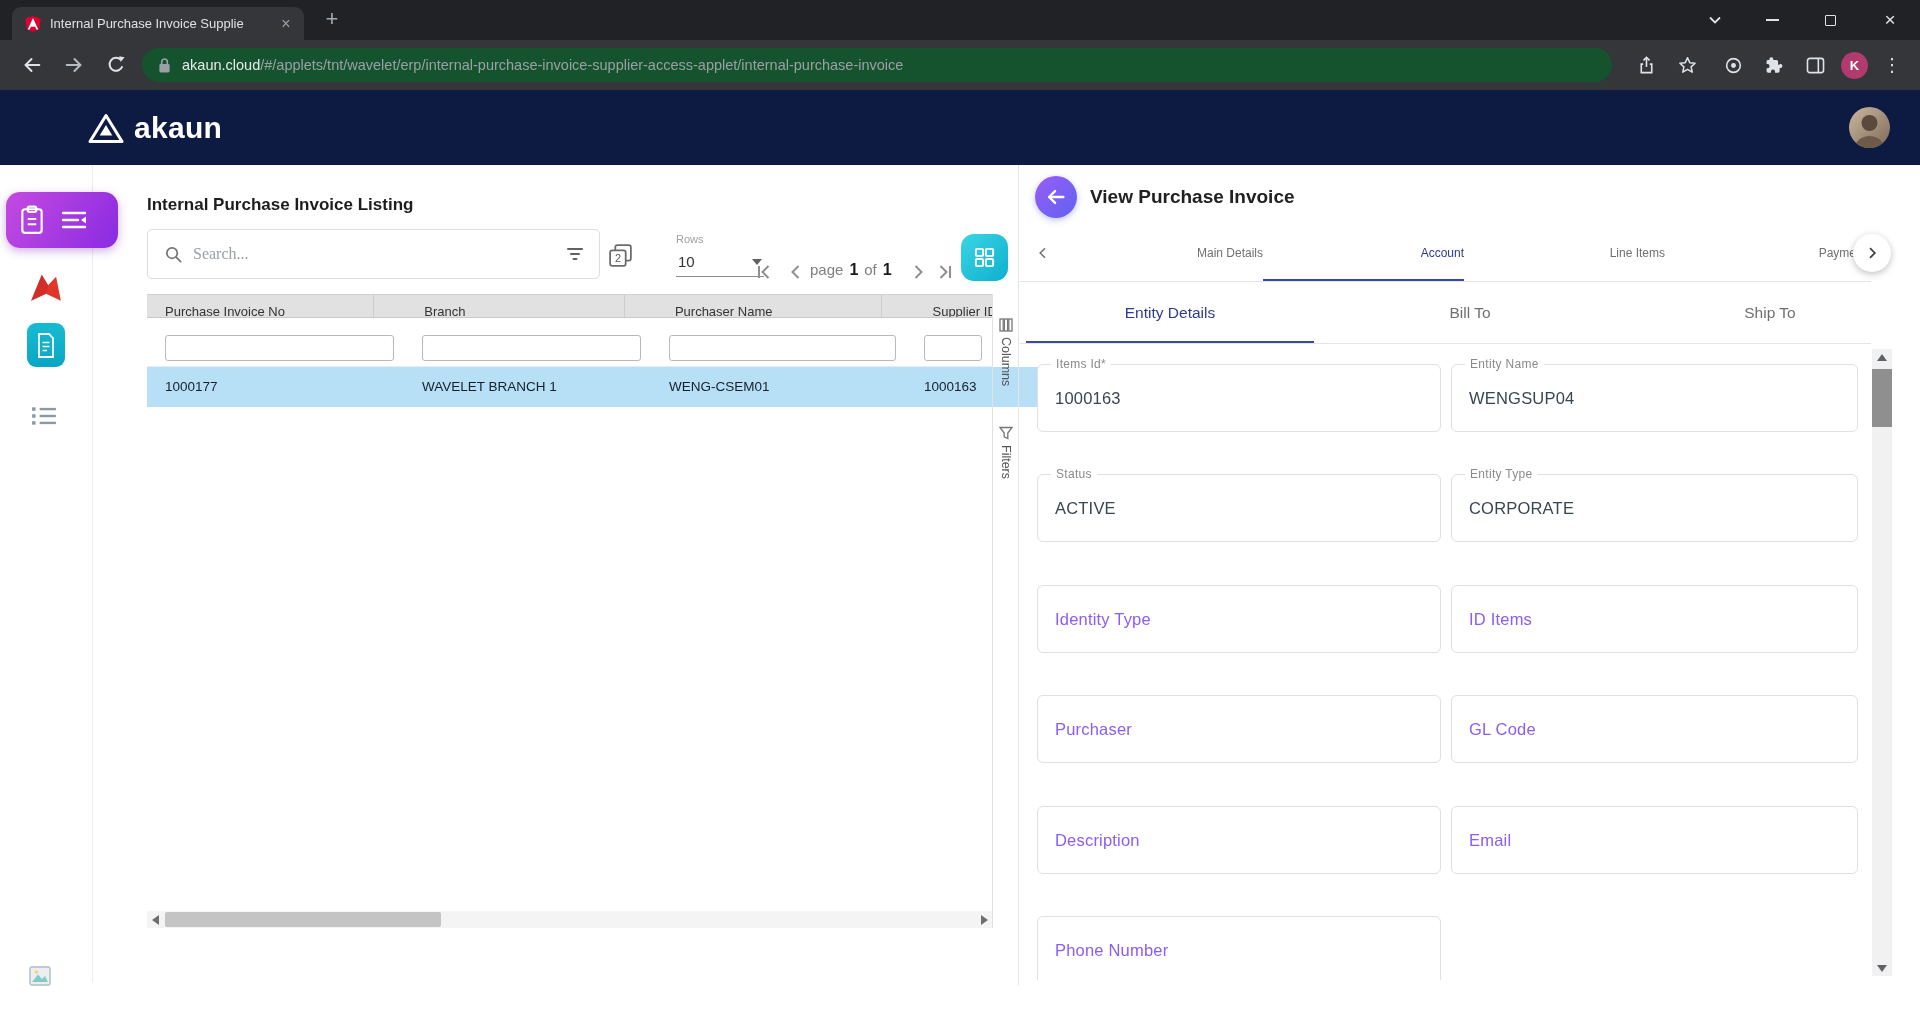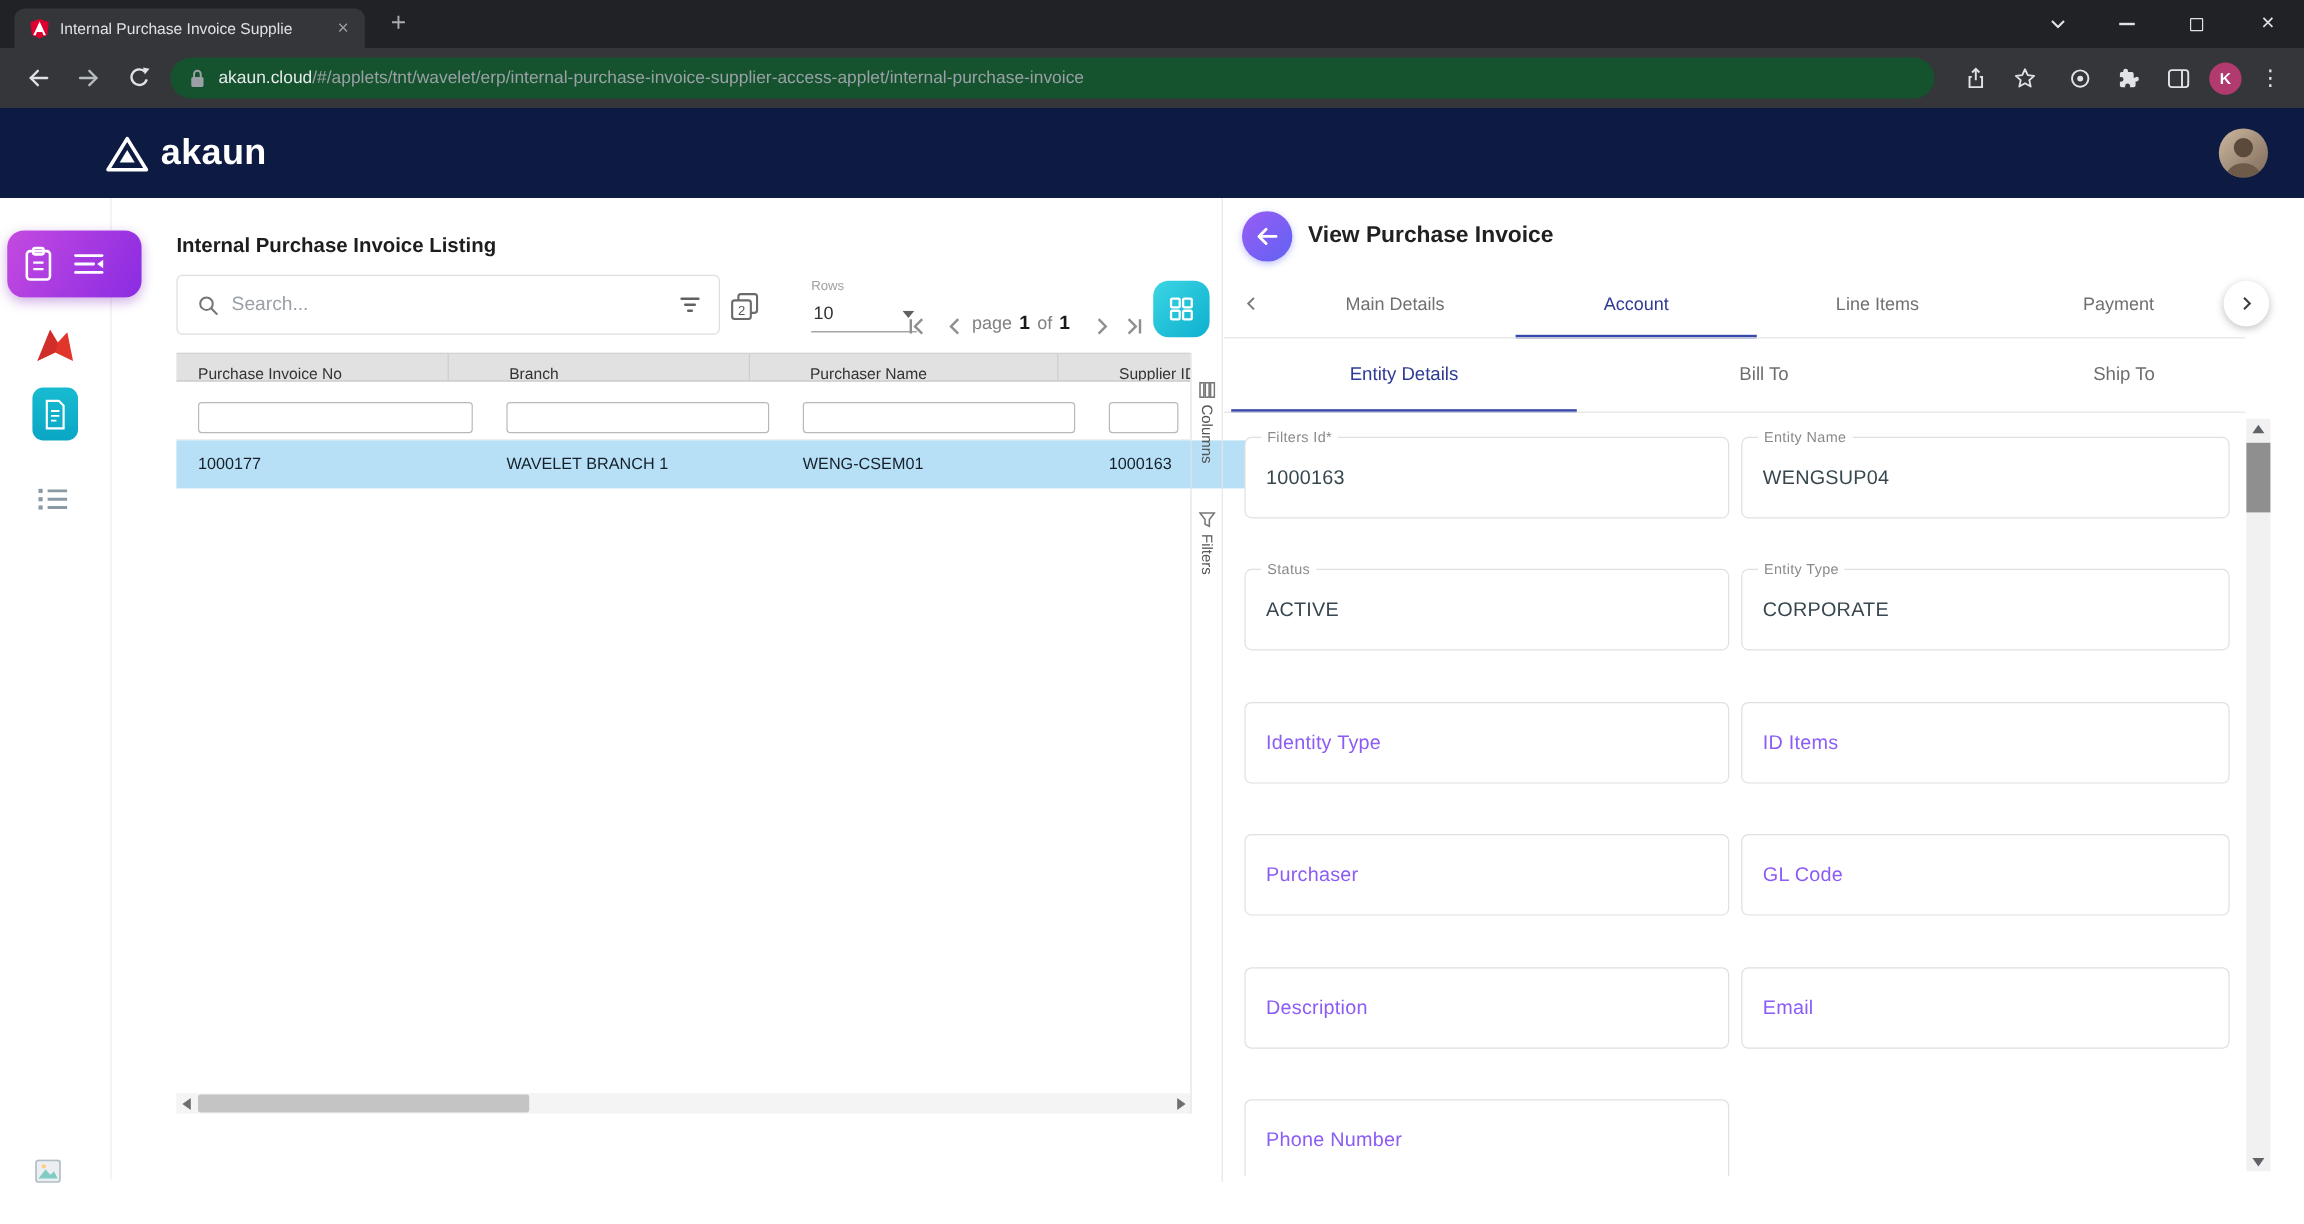--- a/index.html
+++ b/index.html
@@ -48,21 +48,21 @@
   .sb-ic { position:absolute; display:flex; align-items:center; justify-content:center; }
   .sb-red { left:28px; top:106px; width:36px; height:34px; }
   .sb-teal { left:27px; top:158px; width:38px; height:44px; border-radius:9px; background:linear-gradient(180deg,#17bbd1,#0aa6c4); }
   .sb-list { left:31px; top:240px; width:26px; height:22px; }
   .sb-img { left:29px; top:801px; width:22px; height:20px; }
 
   
   .lst-title { position:absolute; left:147px; top:30px; font-size:17px; font-weight:600; color:#1d1d1d; }
   .searchbox { position:absolute; left:147px; top:64px; width:453px; height:50px; border:1px solid #dedede; border-radius:5px; background:#fff; display:flex; align-items:center; }
   .searchbox svg.mag { margin-left:16px; }
-  .searchbox input { flex:1; margin:0 8px 0 10px; border:none; outline:none; font-size:16px; color:#be185d; font-family:Liberation Sans, sans-serif; }
+  .searchbox input { flex:1; margin:0 8px 0 10px; border:none; outline:none; font-size:16px; color:#be185d; font-family:Liberation Serif, serif; }
   .searchbox input::placeholder { color:#9aa0a6; }
   .searchbox .flt { margin-right:14px; }
   .dup-ic { position:absolute; left:607px; top:77px; width:27px; height:27px; }
   .rows-group { position:absolute; left:676px; top:68px; width:88px; }
   .rows-label { font-size:11px; color:#a0a0a0; }
   .rows-select { display:flex; align-items:center; justify-content:space-between; border-bottom:1px solid #8f8f8f; padding:5px 2px 6px 2px; margin-top:3px; cursor:pointer; }
   .rows-value { font-size:15px; color:#333; }
   .pag { position:absolute; top:95px; height:24px; display:flex; align-items:center; }
   .pag-first { left:755px; } .pag-prev { left:786px; } .pag-next { left:908px; } .pag-last { left:934px; }
   .pag-label { position:absolute; left:810px; top:96px; font-size:15px; color:#808080; display:flex; gap:6px; align-items:baseline; }
@@ -93,21 +93,21 @@
 
   .vdivider { position:absolute; left:1018px; top:0; width:1px; height:820px; background:#e5e5e5; }
 
   
   .back-btn { position:absolute; left:1035px; top:11px; width:42px; height:42px; border-radius:50%; background:linear-gradient(135deg,#9a5cf5,#5f63f2); display:flex; align-items:center; justify-content:center; box-shadow:0 2px 6px rgba(95,99,242,.4); cursor:pointer; }
   .dt-title { position:absolute; left:1090px; top:11px; height:42px; line-height:42px; font-size:19px; font-weight:600; color:#212121; }
 
   .tabs { position:absolute; left:1020px; top:60px; width:900px; height:57px; }
   .tabs-hline { position:absolute; left:1020px; top:116px; width:851px; height:1px; background:#e4e4e4; }
   .tab-chevL { position:absolute; left:12px; top:17px; width:22px; height:22px; display:flex; align-items:center; justify-content:center; cursor:pointer; }
-  .mtab { position:absolute; top:0; width:201px; height:57px; text-align:center; line-height:57px; font-size:15px; color:#707070; cursor:pointer; }
+  .mtab { position:absolute; top:0; width:201px; height:57px; text-align:right; line-height:57px; font-size:12px; color:#707070; cursor:pointer; }
   .mtab.active { color:#2e3a94; font-weight:500; }
   .mtab.active::after { content:""; position:absolute; left:0; bottom:0; width:100%; height:3px; background:#3949ab; }
   .mt0 { left:42px; } .mt1 { left:243px; } .mt2 { left:444px; } .mt3 { left:645px; }
   .tab-chevR { position:absolute; left:833px; top:9px; width:38px; height:38px; border-radius:50%; background:#fff; box-shadow:0 2px 7px rgba(0,0,0,.25); display:flex; align-items:center; justify-content:center; cursor:pointer; }
 
   .subtabs { position:absolute; left:1020px; top:117px; width:900px; height:62px; }
   .subtabs-hline { position:absolute; left:1020px; top:178px; width:851px; height:1px; background:#e4e4e4; }
   .stab { position:absolute; top:0; width:300px; height:62px; text-align:center; line-height:62px; font-size:15.5px; color:#6f6f6f; cursor:pointer; }
   .stab.active { color:#2e3a94; font-weight:500; }
   .stab.active::after { content:""; position:absolute; left:6px; bottom:0; width:288px; height:3px; background:#3949ab; }
@@ -452,21 +452,21 @@
     <div class="tabs-hline"></div>
 
     <div class="subtabs">
       <div class="stab st0 active">Entity Details</div>
       <div class="stab st1">Bill To</div>
       <div class="stab st2">Ship To</div>
     </div>
     <div class="subtabs-hline"></div>
 
     <div class="field fc1 fr0">
-      <span class="flabel">Filters Id*</span>
+      <span class="flabel">Items Id*</span>
       <div class="fvalue">1000163</div>
     </div>
     <div class="field fc2 fr0">
       <span class="flabel">Entity Name</span>
       <div class="fvalue">WENGSUP04</div>
     </div>
     <div class="field fc1 fr1">
       <span class="flabel">Status</span>
       <div class="fvalue">ACTIVE</div>
     </div>

